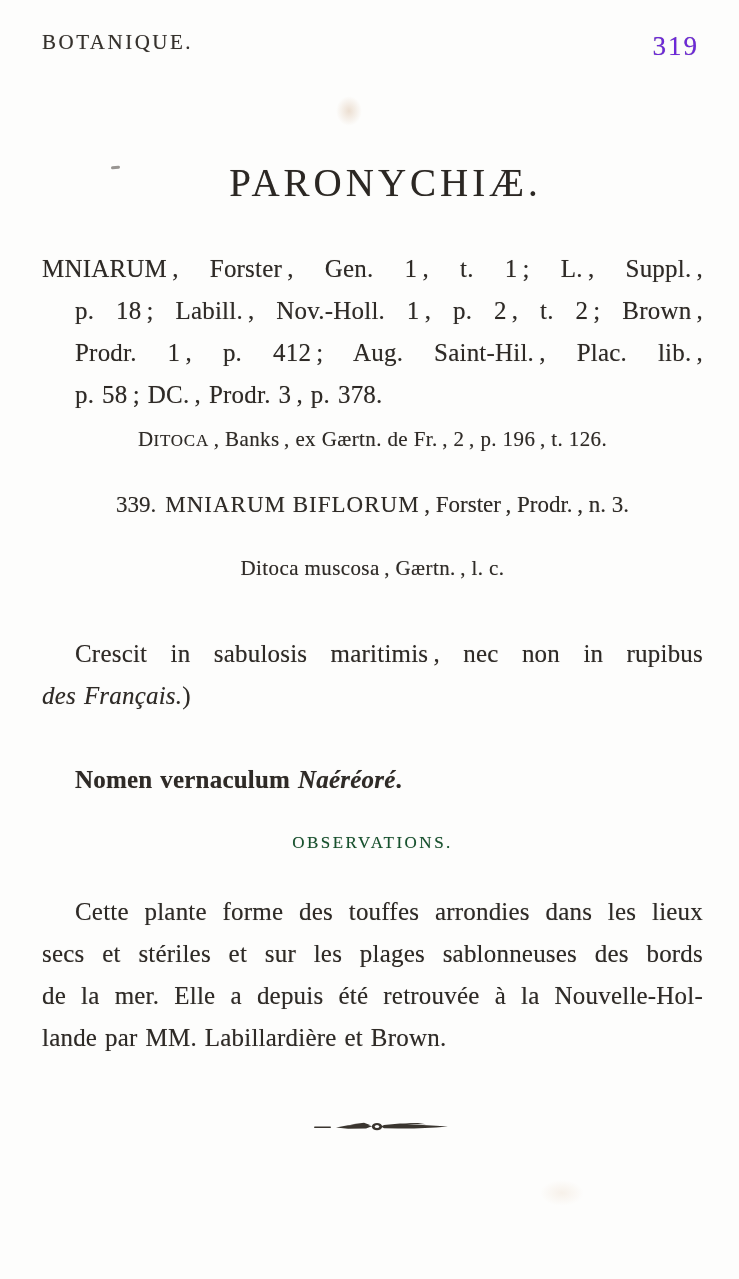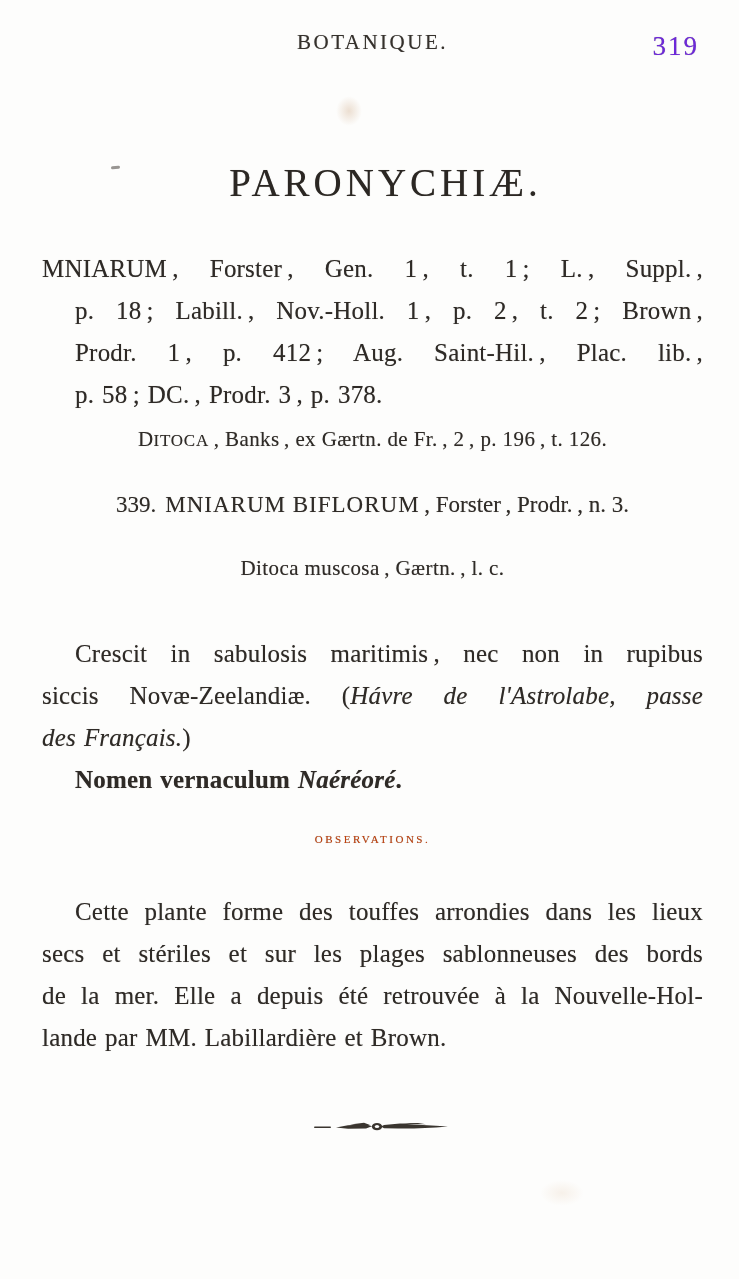--- a/index.html
+++ b/index.html
@@ -9,21 +9,21 @@
     margin:0 auto;
     background:#fdfdfc;
     font-family:"Liberation Serif", serif;
     color:#2e2a26;
     overflow:hidden;
     text-shadow:0 0 0.7px rgba(46,42,38,0.45);
   }
   
   .header{position:absolute;top:30px;left:42px;right:36px;height:28px;}
   .running-title{
-    text-align:center;font-size:21px;letter-spacing:2.5px;
+    text-align:left;font-size:21px;letter-spacing:2.5px;
     color:#35312c;
   }
   .page-number{
     position:absolute;right:4px;top:1px;font-size:27px;letter-spacing:2px;color:#6d28d9;
   }
   
   .title{
     position:absolute;top:144px;left:0;width:100%;
     text-align:center;font-size:39px;letter-spacing:4px;
     color:#2b2723;font-weight:normal;margin:16px;
@@ -40,21 +40,21 @@
   .jline.findent{padding-left:33px;}
   .it{font-style:italic;}
   
   .cline{position:absolute;left:42px;width:661px;text-align:center;color:#2f2b27;}
   .ditoca-line{top:427px;font-size:21px;letter-spacing:0.4px;}
   .bigcap{font-size:21px;}
   .smallcapsrun{font-size:17px;letter-spacing:0.8px;}
   .species-line{top:492px;font-size:23px;}
   .species-name{letter-spacing:1px;margin-left:9px;}
   .muscosa-line{top:556px;font-size:21px;letter-spacing:0.4px;}
-  .obs-heading{top:833px;font-size:11px;letter-spacing:2.5px;color:#c2410c;}
+  .obs-heading{top:833px;font-size:17px;letter-spacing:2.5px;color:#14532d;}
   
   .synonymy{top:248px;}
   .habitat{top:633px;}
   .vernacular{top:759px;font-size:25px;line-height:42px;padding-left:33px;
     white-space:nowrap;word-spacing:1.5px;letter-spacing:0.2px;font-weight:bold;}
   .observations{top:891px;}
   
   .ornament{position:absolute;top:1118px;left:50%;transform:translateX(14px) translateX(-50%);width:140px;height:18px;}
   
   .smudge-top{
@@ -98,21 +98,20 @@
   </div>
 
   <div class="cline species-line">
     <span>339.</span><span class="species-name">MNIARUM BIFLORUM</span><span> , Forster , Prodr. , n. 3.</span>
   </div>
 
   <div class="cline muscosa-line">Ditoca muscosa , Gærtn. , l. c.</div>
 
   <div class="col habitat">
     <div class="jline findent">Crescit in sabulosis maritimis , nec non in rupibus</div>
-    <div class="jline"><span>siccis Novæ-Zeelandiæ. (</span><span class="it">Hávre de l'Astrolabe, passe</span></div>
     <div class="jline last"><span class="it">des Français.</span><span>)</span></div>
   </div>
 
   <div class="col vernacular">
     <span>Nomen vernaculum </span><span class="it">Naéréoré</span><span>.</span>
   </div>
 
   <div class="cline obs-heading">OBSERVATIONS.</div>
 
   <div class="col observations">

